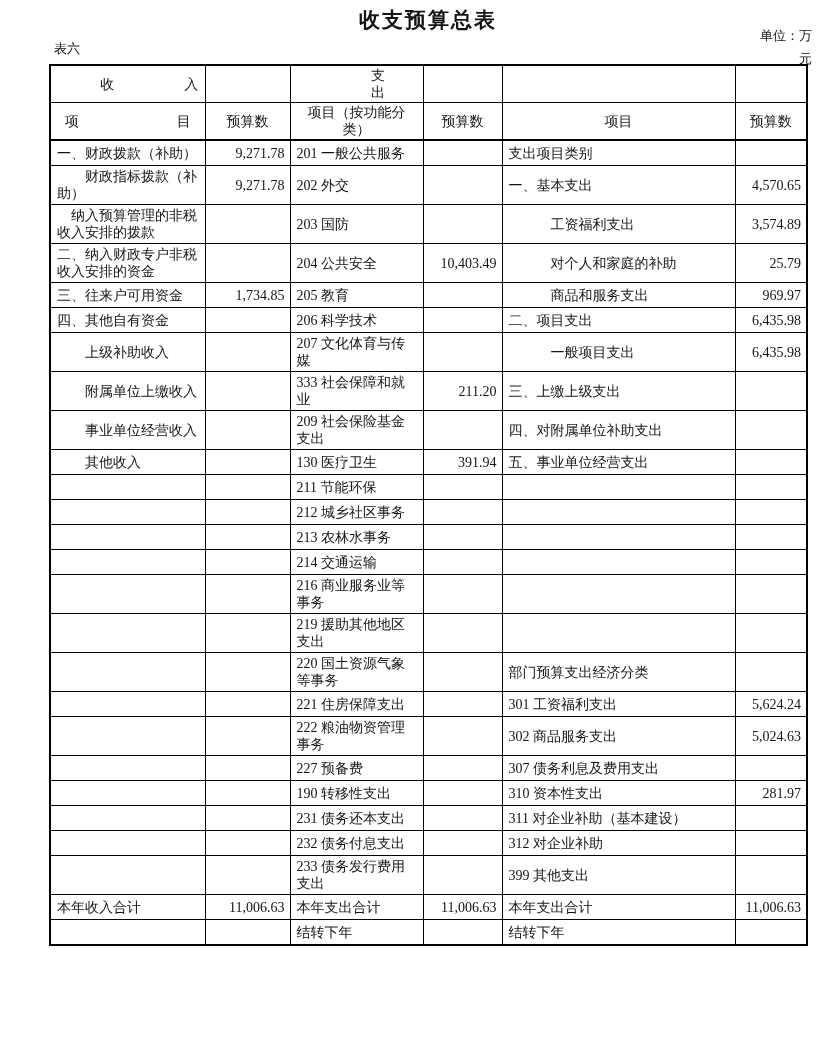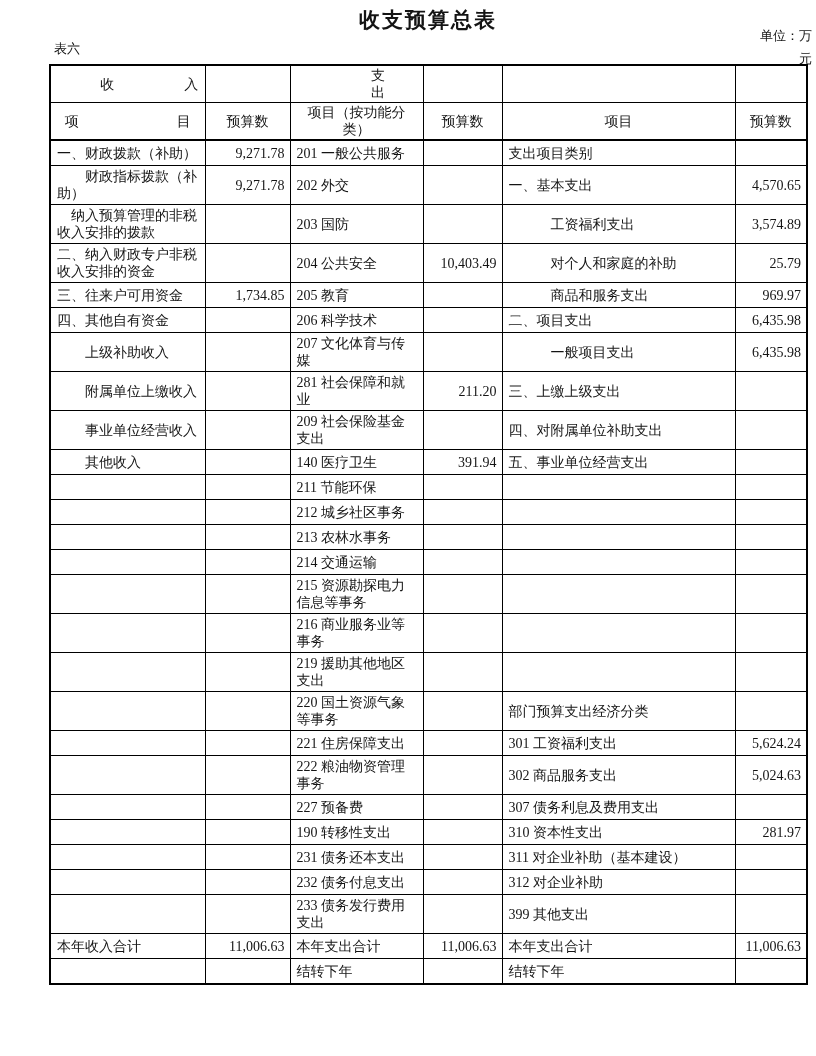--- a/index.html
+++ b/index.html
@@ -162,37 +162,37 @@
           <td class="item">　　上级补助收入</td>
           <td class="num"></td>
           <td class="item">207 文化体育与传媒</td>
           <td class="num"></td>
           <td class="item">　　　一般项目支出</td>
           <td class="num">6,435.98</td>
         </tr>
         <tr>
           <td class="item">　　附属单位上缴收入</td>
           <td class="num"></td>
-          <td class="item">281 社会保障和就业</td>
+          <td class="item">333 社会保障和就业</td>
           <td class="num">211.20</td>
           <td class="item">三、上缴上级支出</td>
           <td class="num"></td>
         </tr>
         <tr>
           <td class="item">　　事业单位经营收入</td>
           <td class="num"></td>
           <td class="item">209 社会保险基金支出</td>
           <td class="num"></td>
           <td class="item">四、对附属单位补助支出</td>
           <td class="num"></td>
         </tr>
         <tr>
           <td class="item">　　其他收入</td>
           <td class="num"></td>
-          <td class="item">140 医疗卫生</td>
+          <td class="item">130 医疗卫生</td>
           <td class="num">391.94</td>
           <td class="item">五、事业单位经营支出</td>
           <td class="num"></td>
         </tr>
         <tr>
           <td class="item"></td>
           <td class="num"></td>
           <td class="item">211 节能环保</td>
           <td class="num"></td>
           <td class="item"></td>
@@ -211,28 +211,20 @@
           <td class="num"></td>
           <td class="item">213 农林水事务</td>
           <td class="num"></td>
           <td class="item"></td>
           <td class="num"></td>
         </tr>
         <tr>
           <td class="item"></td>
           <td class="num"></td>
           <td class="item">214 交通运输</td>
-          <td class="num"></td>
-          <td class="item"></td>
-          <td class="num"></td>
-        </tr>
-        <tr>
-          <td class="item"></td>
-          <td class="num"></td>
-          <td class="item">215 资源勘探电力信息等事务</td>
           <td class="num"></td>
           <td class="item"></td>
           <td class="num"></td>
         </tr>
         <tr>
           <td class="item"></td>
           <td class="num"></td>
           <td class="item">216 商业服务业等事务</td>
           <td class="num"></td>
           <td class="item"></td>

